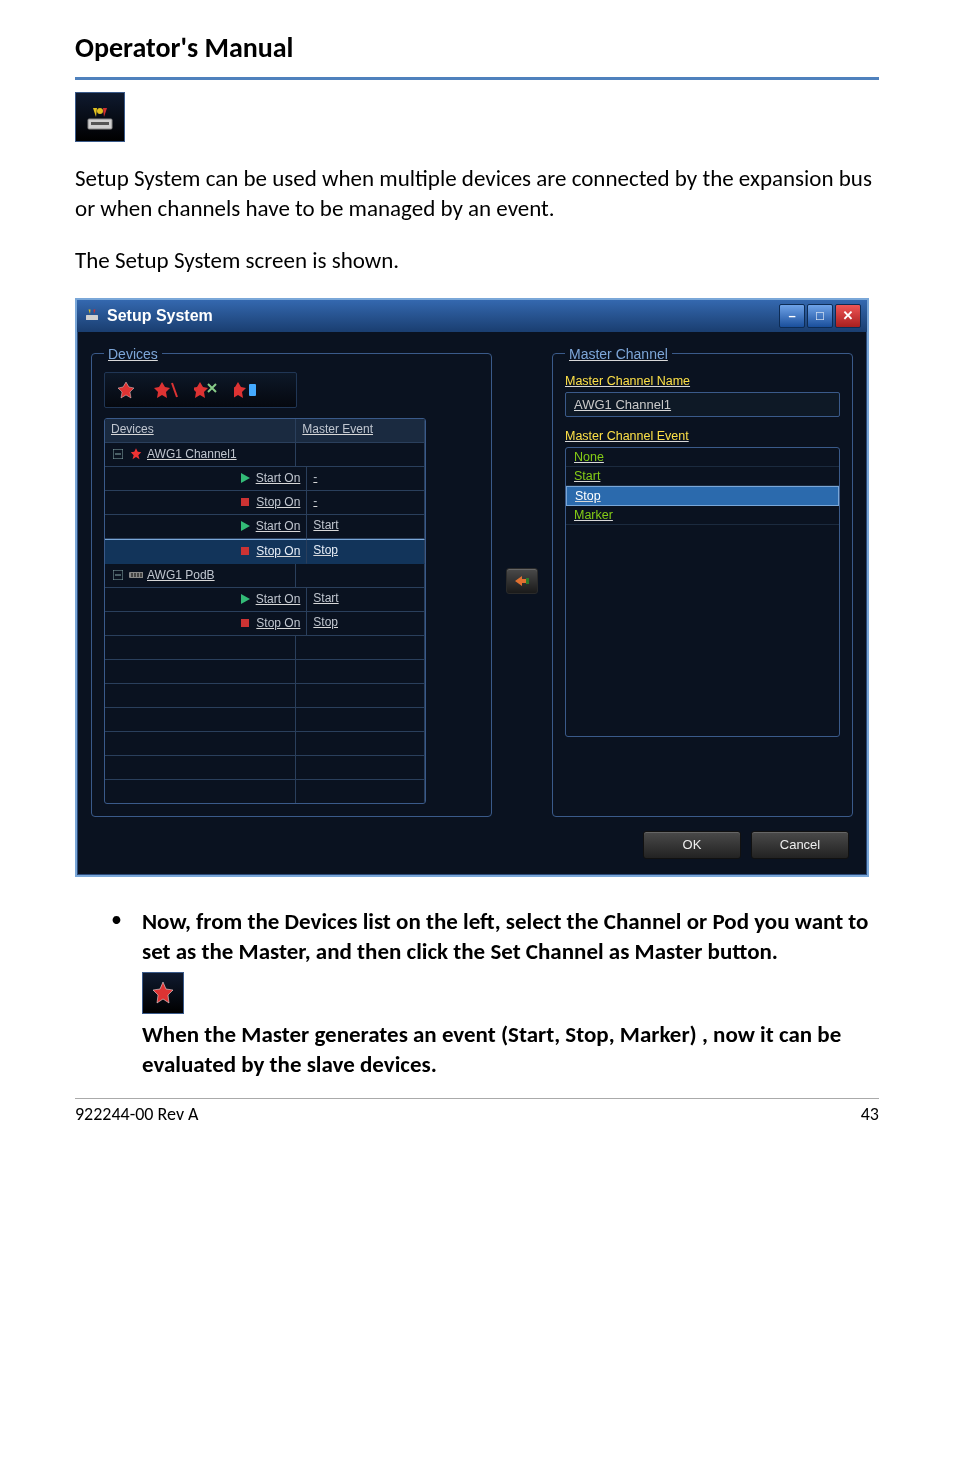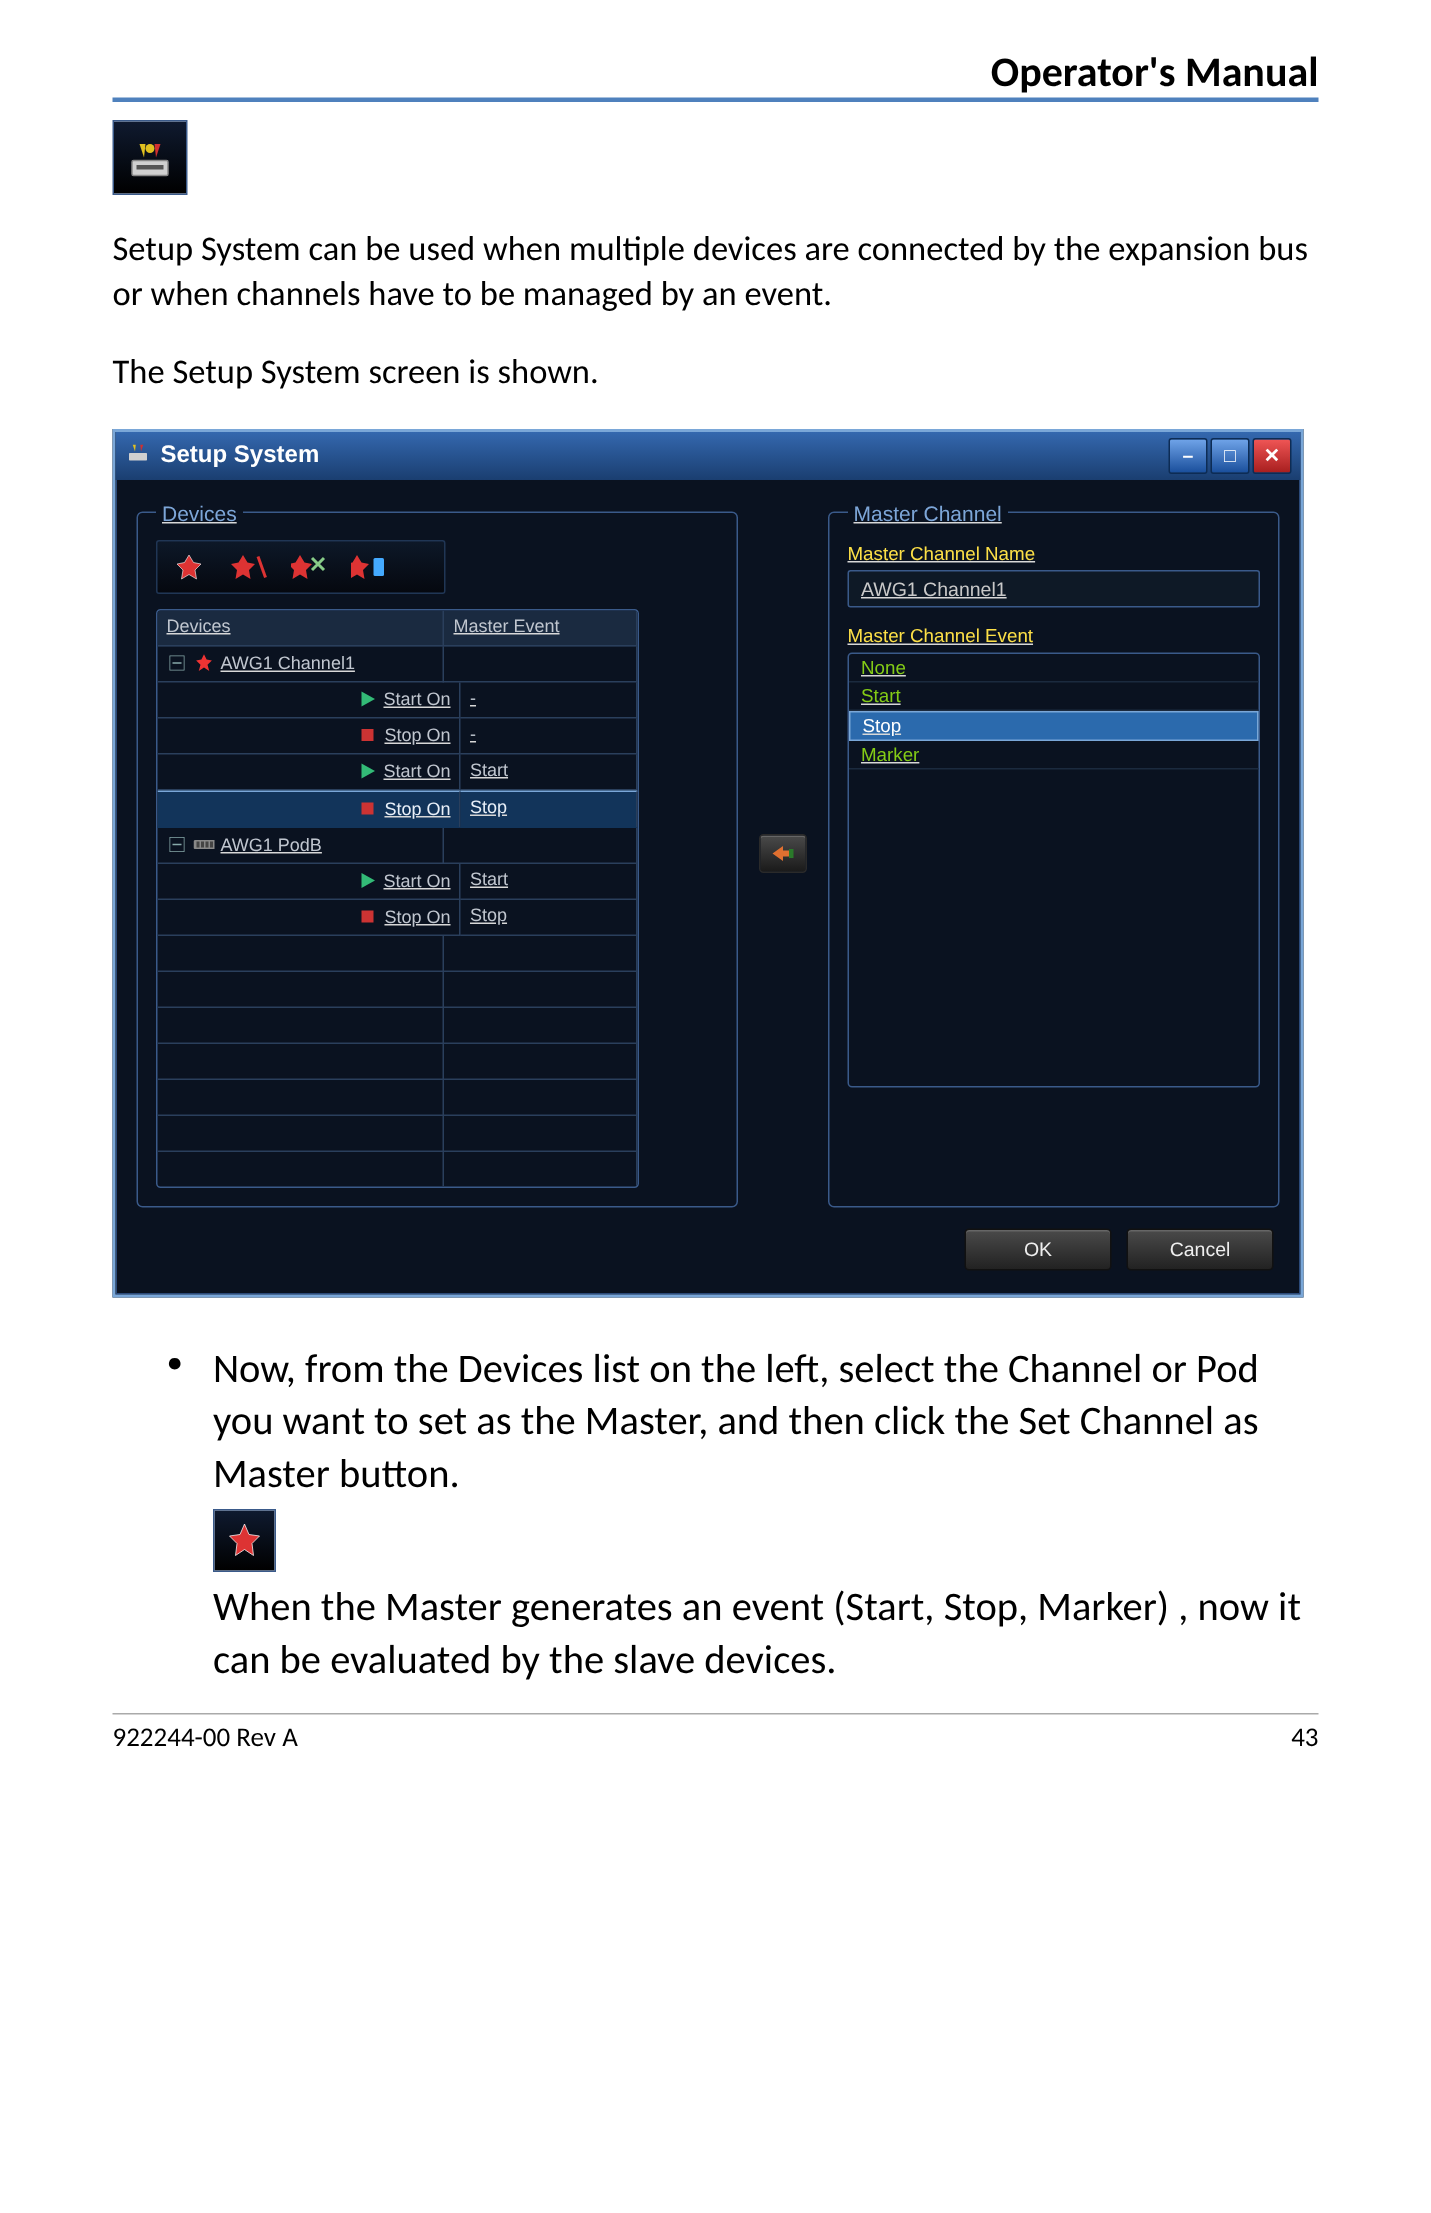--- a/index.html
+++ b/index.html
@@ -10,22 +10,22 @@
     color: #000;
     width: 954px;
   }
   .page {
     padding: 30px 75px 20px 75px;
     box-sizing: border-box;
     width: 954px;
   }
   .header-row {
     border-bottom: 3px solid #4f81bd;
-    text-align: right;
-    padding-bottom: 0;
+    text-align: left;
+    padding-bottom: 12px;
   }
   .header-title {
     font-size: 28px;
     font-weight: bold;
     color: #000;
   }
   .para {
     font-size: 23px;
     line-height: 1.3;
     margin: 22px 0;
@@ -232,22 +232,23 @@
   .bullet-item {
     display: flex;
     gap: 20px;
     margin: 4px 0 10px 36px;
   }
   .bullet-dot {
     font-size: 22px;
     line-height: 1.2;
   }
   .bullet-body {
-    font-size: 27px;
+    font-size: 23px;
     line-height: 1.3;
+    font-weight: bold;
   }
   .footer {
     display: flex;
     justify-content: space-between;
     border-top: 1px solid #aaa;
     padding-top: 4px;
     font-size: 18px;
     color: #000;
     margin-top: 18px;
   }

